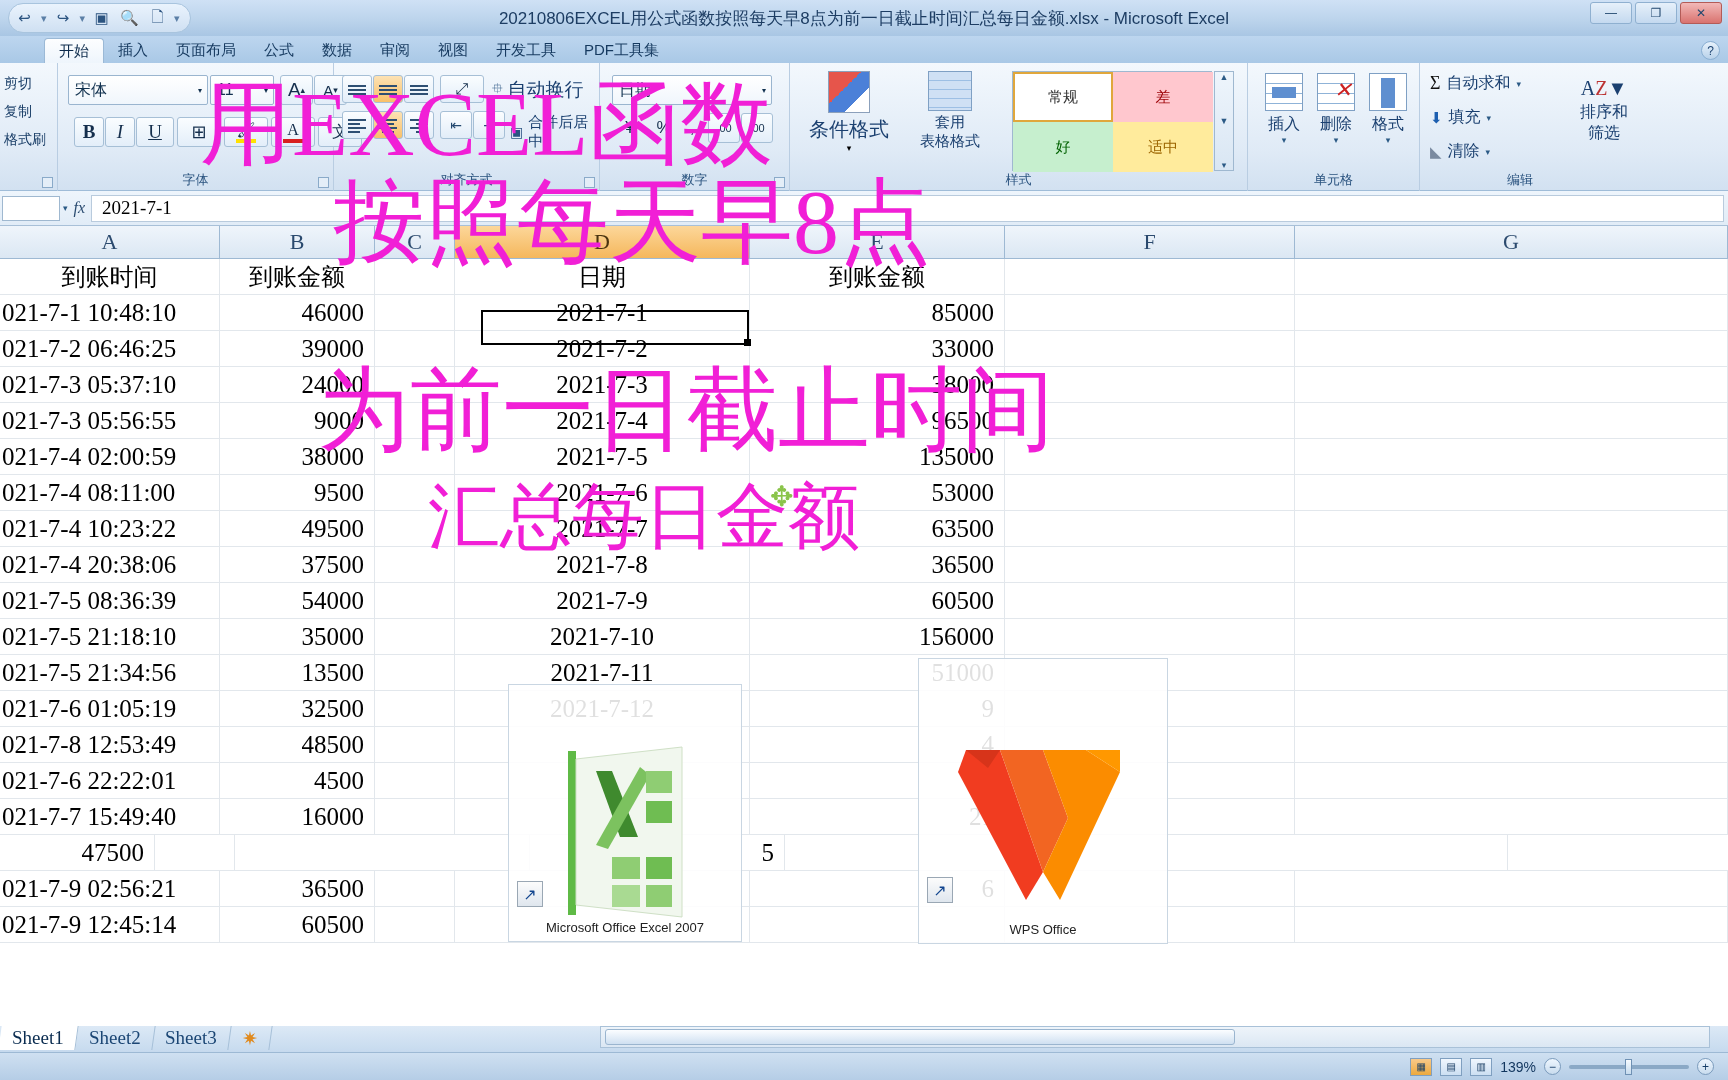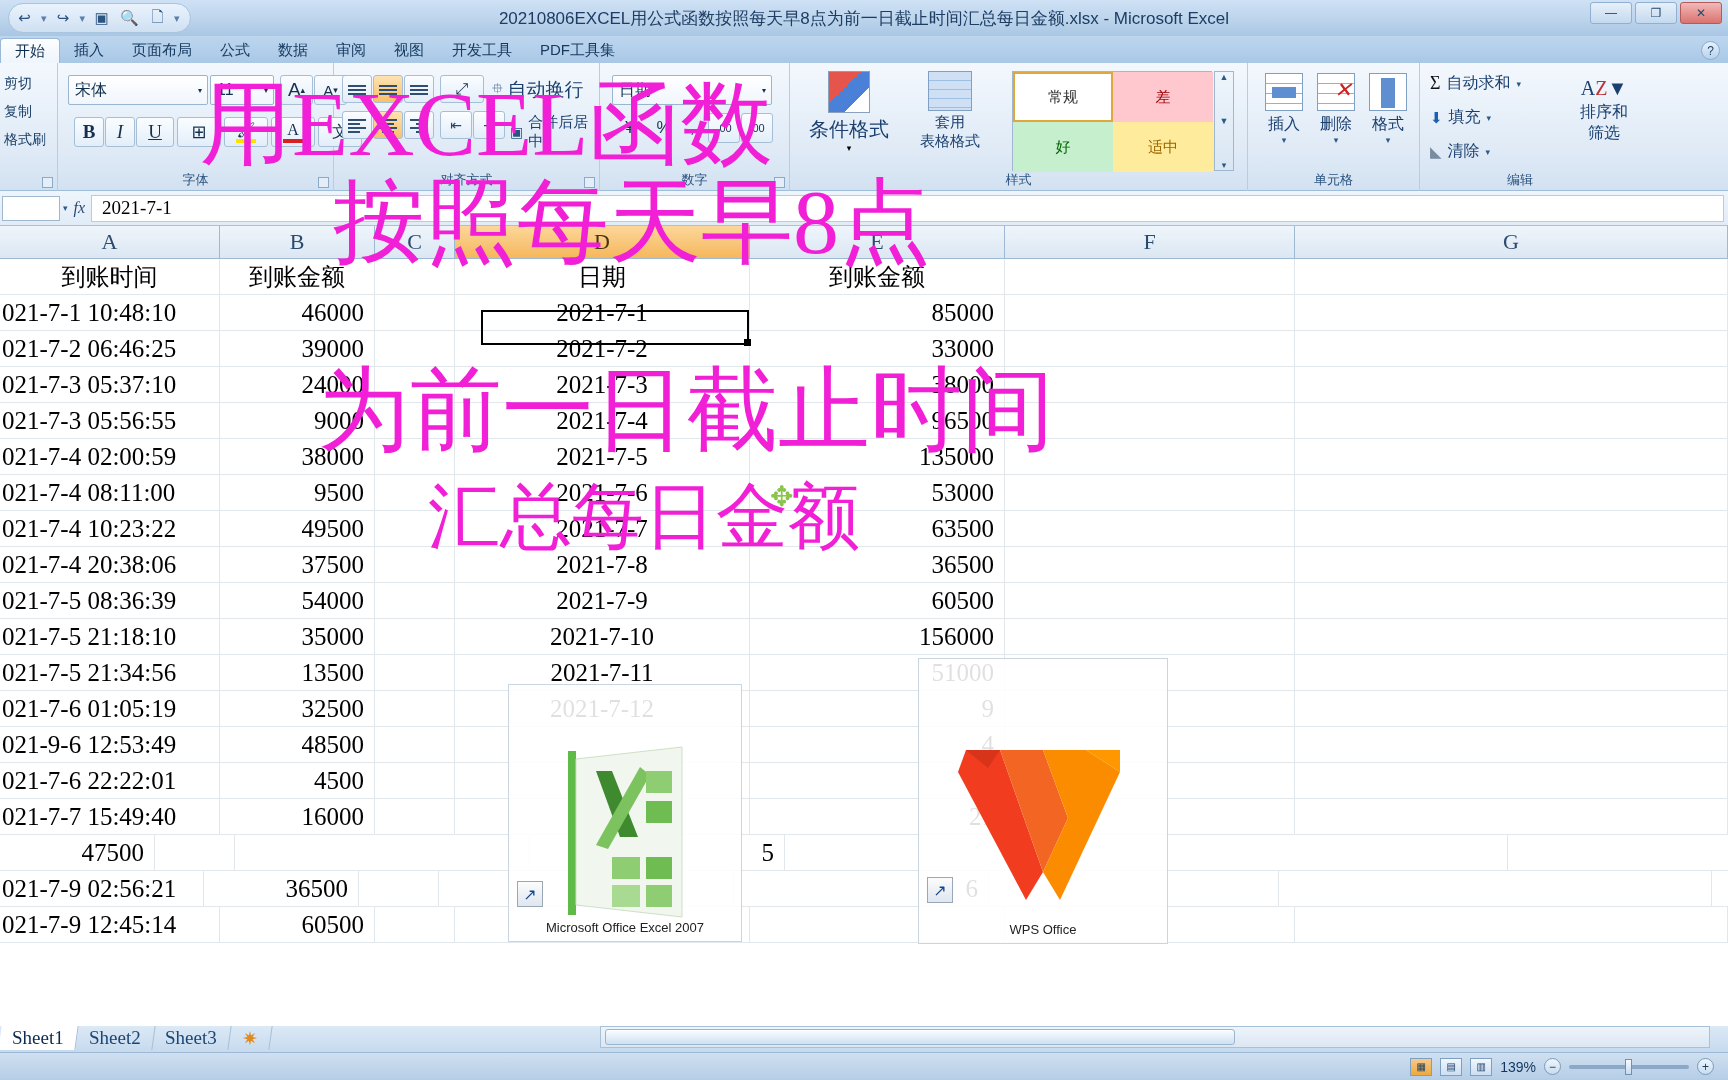--- a/index.html
+++ b/index.html
@@ -65,20 +65,21 @@
     height: 25px; padding: 0 14px;
     font-size: 15px; color: #15395f;
     display: flex; align-items: center;
     white-space: nowrap;
   }
   .tab.active {
     background: linear-gradient(#fdfeff, #eef5fc);
     border: 1px solid #9bb9d6; border-bottom: none;
     border-radius: 4px 4px 0 0;
     color: #0d2b4c;
+    margin-left: 44px;
   }
   .help-q {
     position: absolute; right: 8px; bottom: 3px;
     width: 19px; height: 19px; border-radius: 50%;
     background: linear-gradient(#e6f1fb, #b9d2ea);
     border: 1px solid #8aafd2; color: #1d4471;
     font-size: 12px; display: flex; align-items: center; justify-content: center;
   }
 
   
@@ -641,21 +642,21 @@
         <div class="rowline">
           <div class="cell l" style="width: 220px;">021-7-6  01:05:19</div>
           <div class="cell r" style="width: 155px;">32500</div>
           <div class="cell c" style="width: 80px;"></div>
           <div class="cell c" style="width: 295px;">2021-7-12</div>
           <div class="cell r" style="width: 255px;">9</div>
           <div class="cell c" style="width: 290px;"></div>
           <div class="cell c" style="width: 433px;"></div>
         </div>
         <div class="rowline">
-          <div class="cell l" style="width: 220px;">021-9-6  12:53:49</div>
+          <div class="cell l" style="width: 220px;">021-7-8  12:53:49</div>
           <div class="cell r" style="width: 155px;">48500</div>
           <div class="cell c" style="width: 80px;"></div>
           <div class="cell c" style="width: 295px;"></div>
           <div class="cell r" style="width: 255px;">4</div>
           <div class="cell c" style="width: 290px;"></div>
           <div class="cell c" style="width: 433px;"></div>
         </div>
         <div class="rowline">
           <div class="cell l" style="width: 220px;">021-7-6  22:22:01</div>
           <div class="cell r" style="width: 155px;">4500</div>
@@ -676,21 +677,21 @@
         </div>
         <div class="rowline">
           <div class="cell r" style="width: 155px;">47500</div>
           <div class="cell c" style="width: 80px;"></div>
           <div class="cell c" style="width: 295px;"></div>
           <div class="cell r" style="width: 255px;">5</div>
           <div class="cell c" style="width: 290px;"></div>
           <div class="cell c" style="width: 433px;"></div>
         </div>
         <div class="rowline">
-          <div class="cell l" style="width: 204px;">021-7-9  02:56:21</div>
+          <div class="cell l" style="width: 220px;">021-7-9  02:56:21</div>
           <div class="cell r" style="width: 155px;">36500</div>
           <div class="cell c" style="width: 80px;"></div>
           <div class="cell c" style="width: 295px;"></div>
           <div class="cell r" style="width: 255px;">6</div>
           <div class="cell c" style="width: 290px;"></div>
           <div class="cell c" style="width: 433px;"></div>
         </div>
         <div class="rowline">
           <div class="cell l" style="width: 220px;">021-7-9  12:45:14</div>
           <div class="cell r" style="width: 155px;">60500</div>

